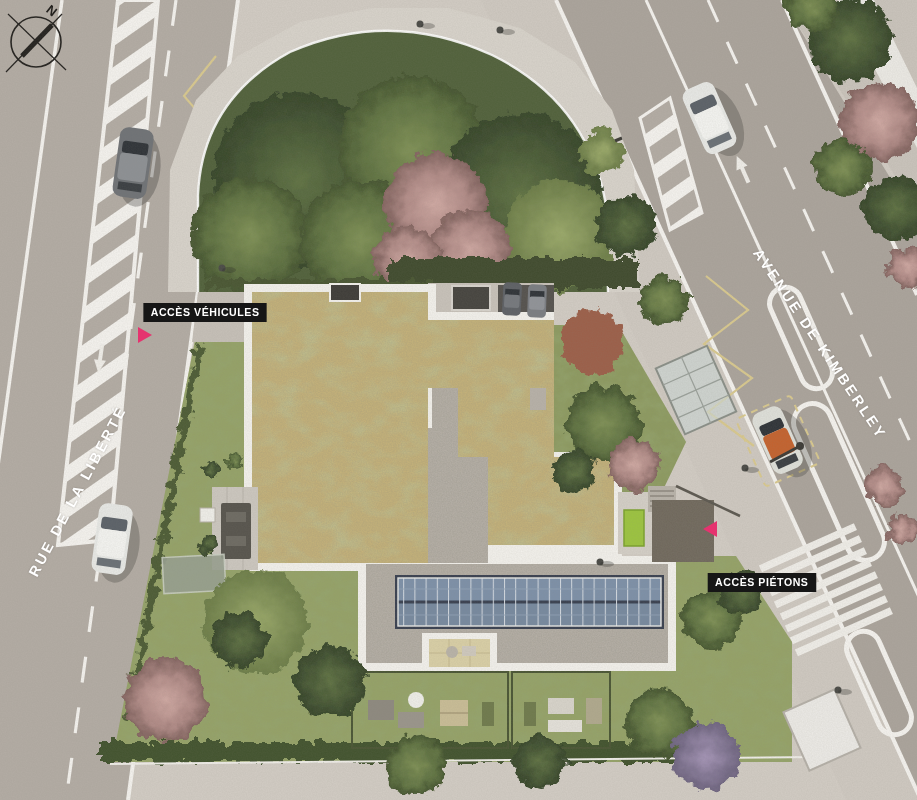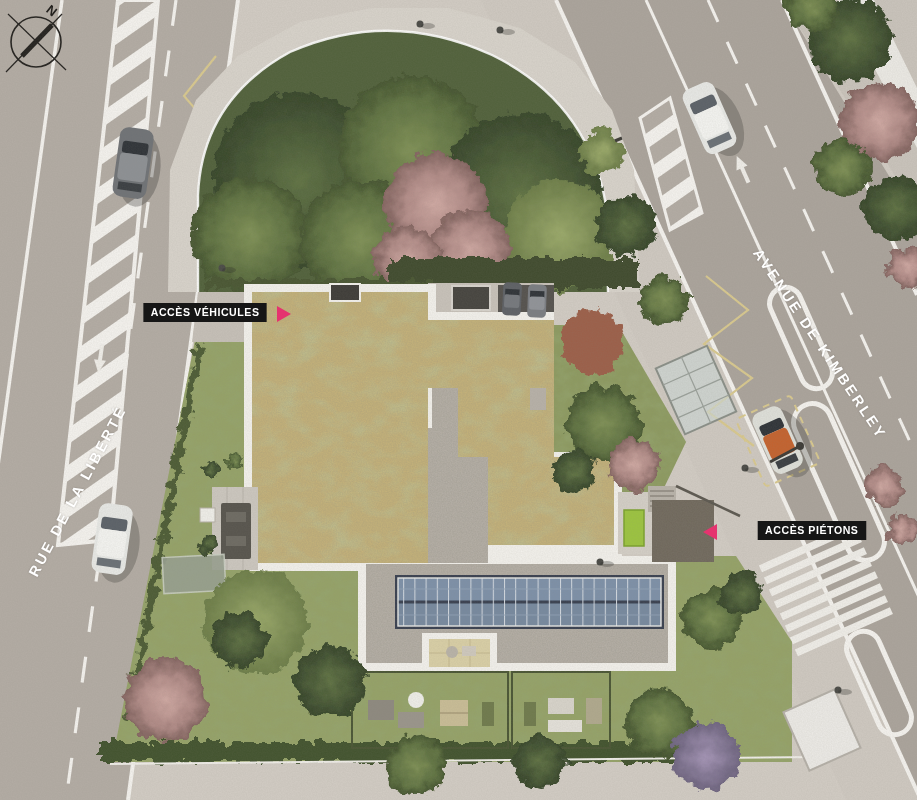--- a/index.html
+++ b/index.html
@@ -1,19 +1,19 @@
 <!DOCTYPE html>
 <html><head>
 <meta charset="utf-8">
 <style>
   html,body{margin:0;padding:0;background:#888;}
   #stage{position:relative;width:917px;height:800px;overflow:hidden;
          font-family:"Liberation Sans",sans-serif;background:#d2ccc4;}
   #stage svg{position:absolute;left:0;top:0;}
-  .lbl{position:absolute;display:flex;align-items:flex-end;gap:5px;z-index:5;}
+  .lbl{position:absolute;display:flex;align-items:flex-start;gap:5px;z-index:5;flex-direction:column;}
   .tag{background:#161616;color:#fff;font-weight:bold;font-size:11.5px;
        letter-spacing:.6px;padding:3px 8px 4px 8px;white-space:nowrap;
        transform:scaleX(.92);transform-origin:center;}
   .tri{width:0;height:0;border-top:8px solid transparent;border-bottom:8px solid transparent;}
   .tri-right{border-left:14px solid #e5336f;}
   .tri-left{border-right:14px solid #e5336f;}
   .street-name{position:absolute;color:#fff;font-weight:bold;font-size:14.5px;
        letter-spacing:2.8px;white-space:nowrap;text-align:center;z-index:4;
        text-shadow:0 0 2px rgba(90,85,75,.45);transform-origin:center;}
   #rue-name{left:-30px;top:483px;width:215px;transform:rotate(-62deg);}

